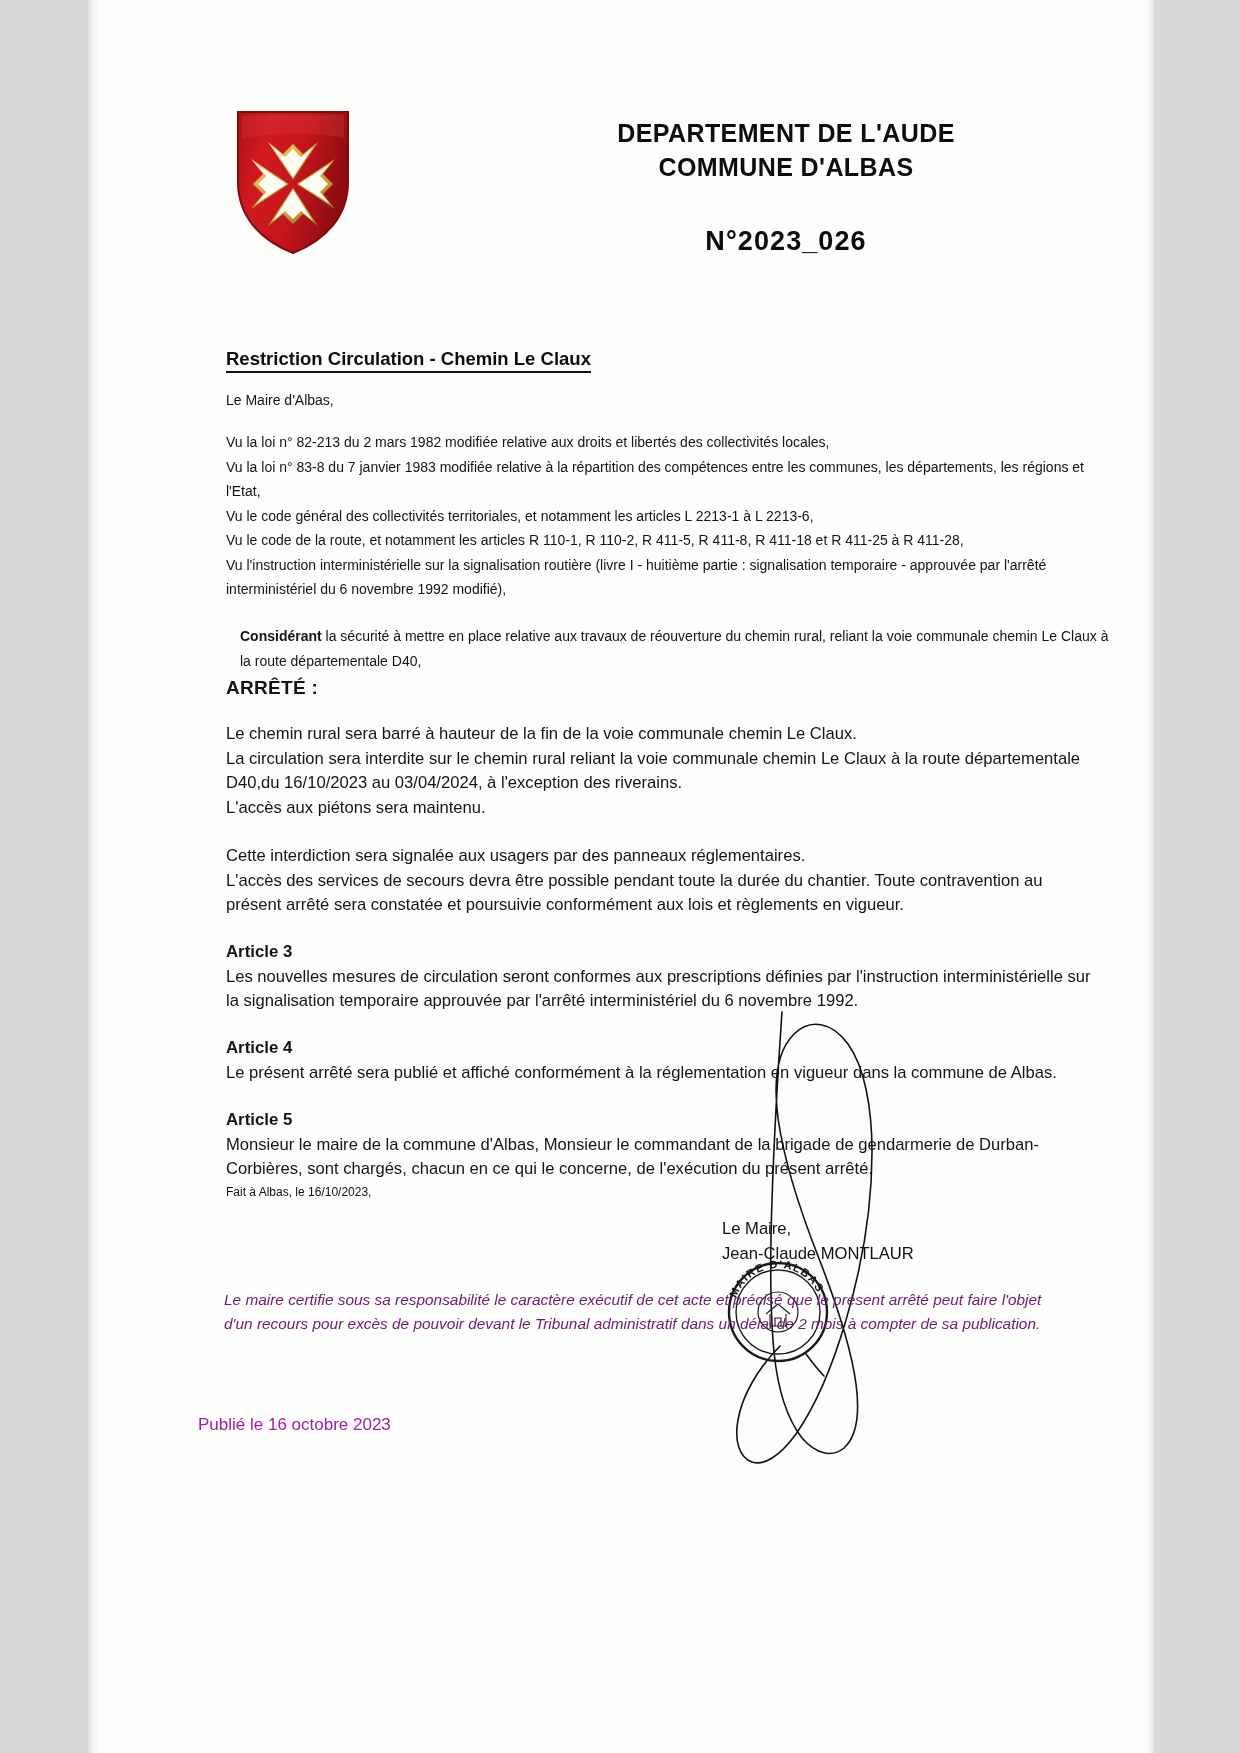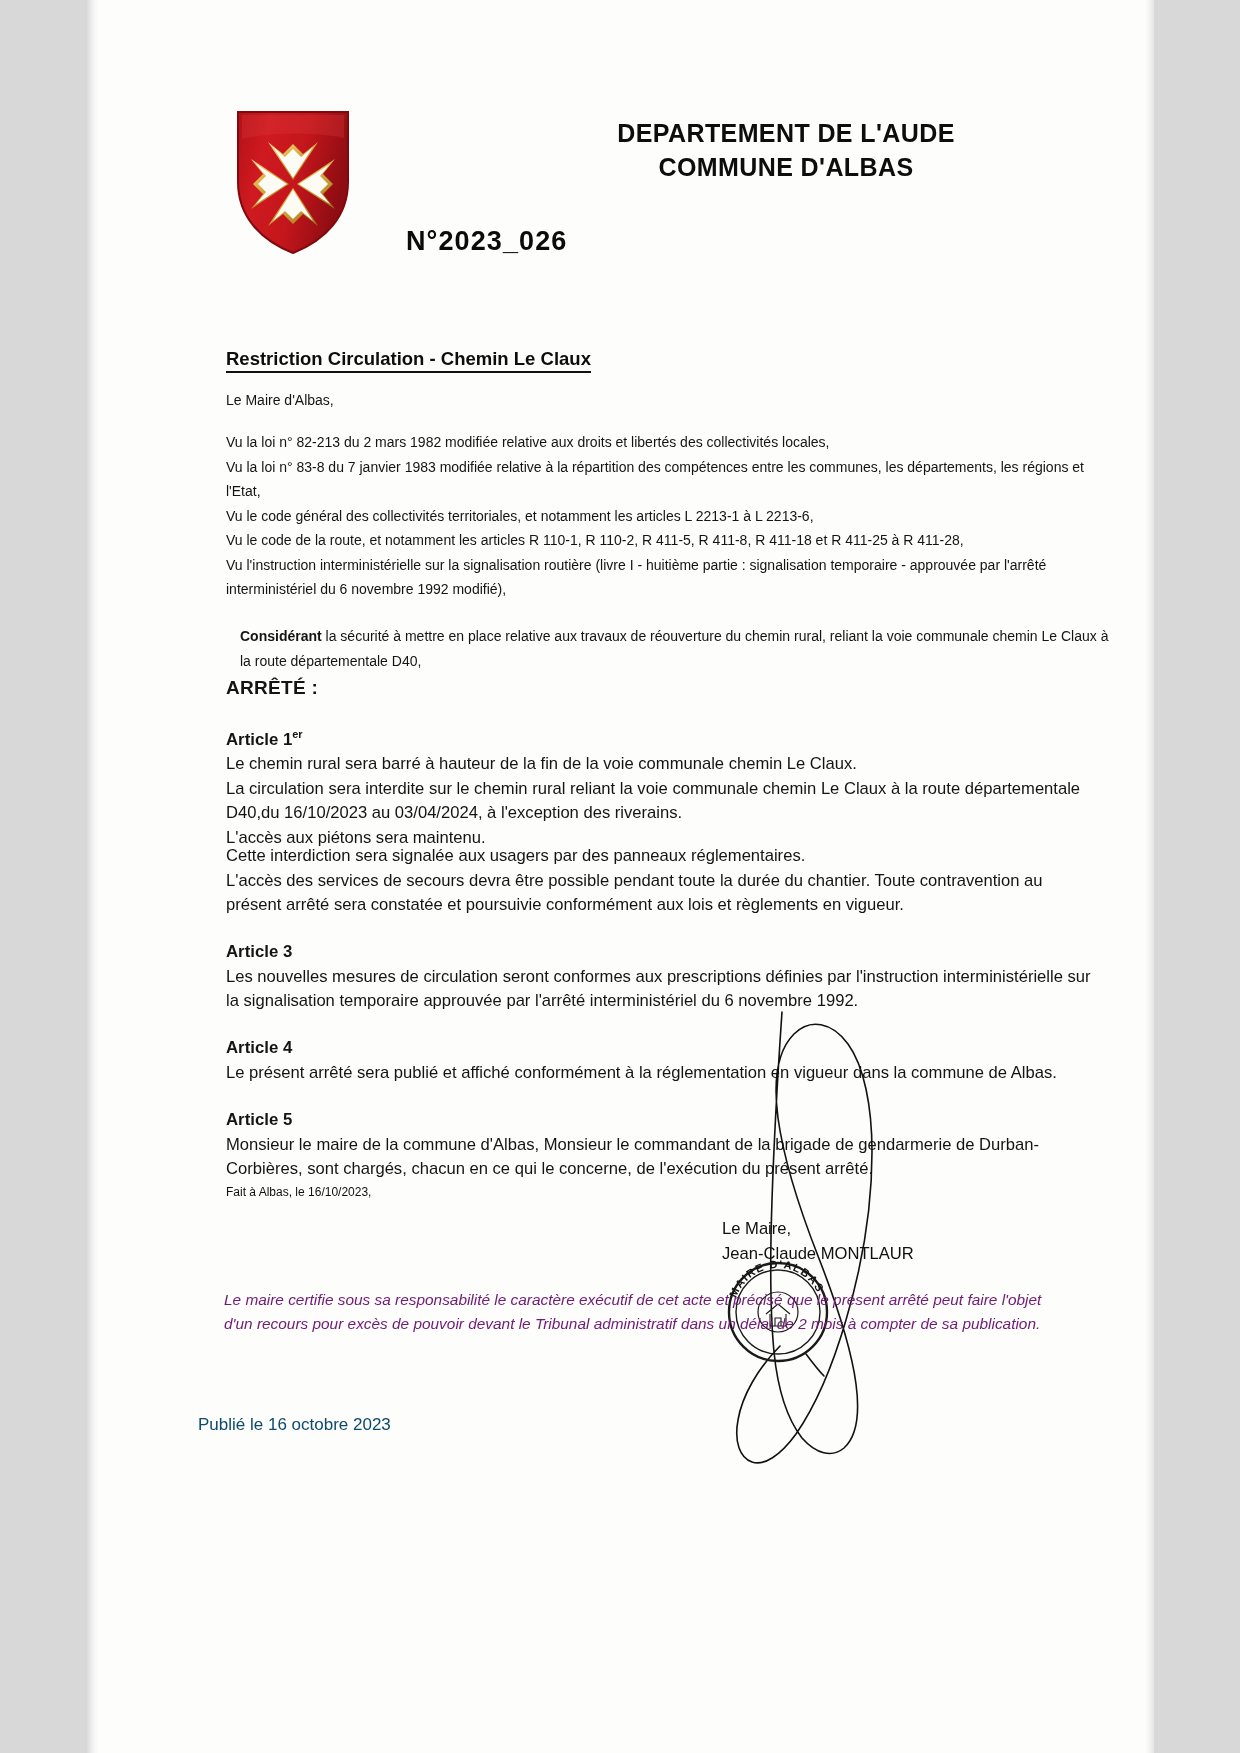--- a/index.html
+++ b/index.html
@@ -74,21 +74,21 @@
     letter-spacing: .4px;
     line-height: 34px;
     color: #0d0d0d;
   }
 
   .ref-number {
     position: absolute;
     left: 180px;
     top: 118px;
     width: 760px;
-    text-align: left;
+    text-align: center;
     font-size: 27px;
     font-weight: bold;
     letter-spacing: 1.1px;
     color: #0b0b0b;
   }
 
   
   .subtitle {
     position: absolute;
     left: 140px;
@@ -169,21 +169,21 @@
     line-height: 24px;
     font-style: italic;
     color: #701a75;
   }
 
   .published {
     position: absolute;
     left: 112px;
     top: 1415px;
     font-size: 17px;
-    color: #0c4a6e;
+    color: #a21caf;
   }
 
   
   .sig-overlay {
     position: absolute;
     left: 600px;
     top: 1010px;
     width: 220px;
     height: 470px;
     pointer-events: none;
@@ -268,21 +268,20 @@
       <div>Vu l'instruction interministérielle sur la signalisation routière (livre I - huitième partie : signalisation temporaire - approuvée par l'arrêté interministériel du 6 novembre 1992 modifié),</div>
     </div>
 
     <div class="body-block considerant">
       <b>Considérant</b><span> la sécurité à mettre en place relative aux travaux de réouverture du chemin rural, reliant la voie communale chemin Le Claux à la route départementale D40,</span>
     </div>
 
     <div class="body-block arrete">ARRÊTÉ :</div>
 
     <div class="art art1">
-      <p class="art-head"><span>Article 1</span><sup>er</sup></p>
       <p>Le chemin rural sera barré à hauteur de la fin de la voie communale chemin Le Claux.</p>
       <p>La circulation sera interdite sur le chemin rural reliant la voie communale chemin Le Claux à la route départementale D40,du 16/10/2023 au 03/04/2024, à l'exception des riverains.</p>
       <p>L'accès aux piétons sera maintenu.</p>
     </div>
 
     <div class="art art2">
       <p>Cette interdiction sera signalée aux usagers par des panneaux réglementaires.</p>
       <p>L'accès des services de secours devra être possible pendant toute la durée du chantier. Toute contravention au présent arrêté sera constatée et poursuivie conformément aux lois et règlements en vigueur.</p>
     </div>
 

